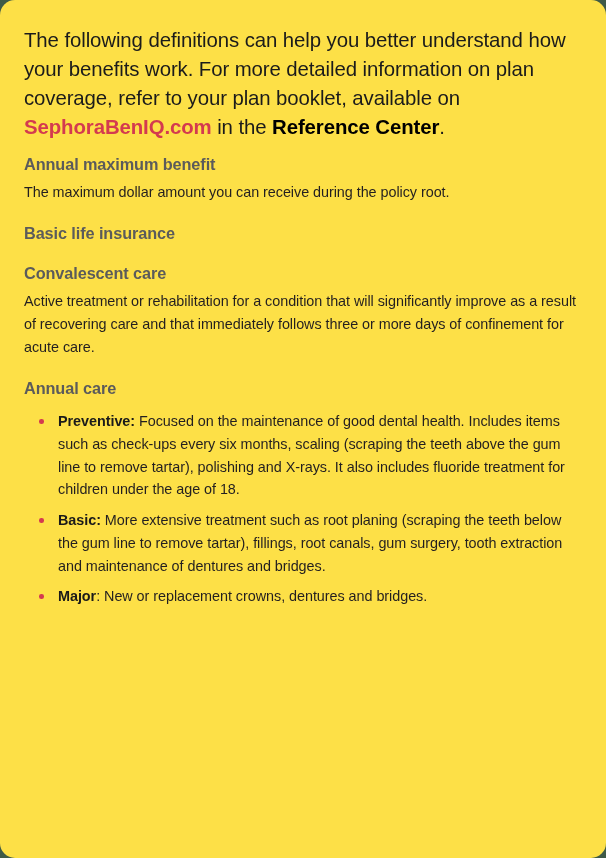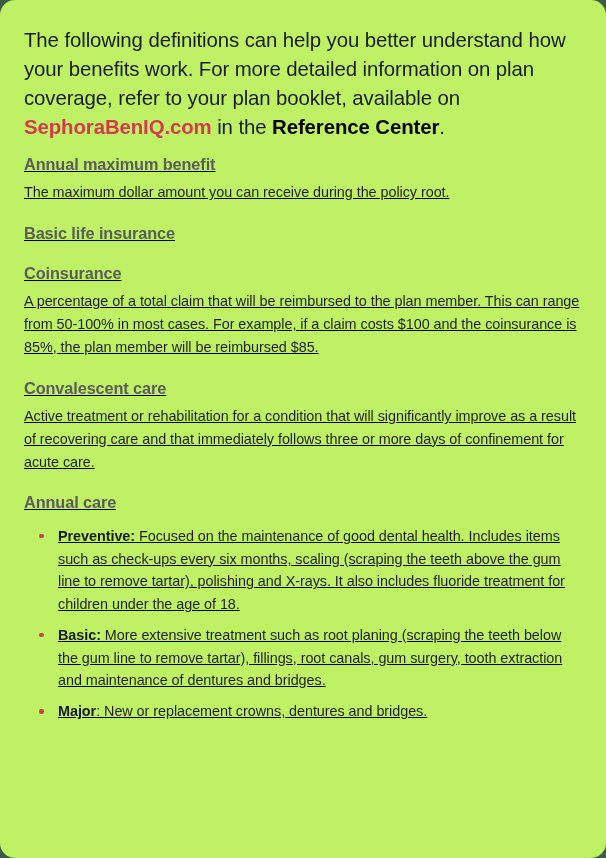--- a/index.html
+++ b/index.html
@@ -12,21 +12,21 @@
   body {
     background: #3f5a47;
     font-family: "Liberation Sans", sans-serif;
   }
   .card {
     position: absolute;
     left: 0;
     top: 0;
     width: 606px;
     height: 858px;
-    background: #bef264;
+    background: #fde047;
     border-radius: 15px;
     box-sizing: border-box;
     padding: 26px 23px 10px 24px;
     overflow: hidden;
   }
   .intro {
     font-size: 20.4px;
     line-height: 1.42;
     color: #1b1b1b;
     letter-spacing: -0.1px;
@@ -44,21 +44,20 @@
   h2.sec-head {
     font-size: 16.3px;
     font-weight: 700;
     color: #5b5b5b;
     letter-spacing: -0.1px;
     margin: 0 0 7px 0;
     line-height: 1.2;
   }
   .section {
     margin-bottom: 20px;
-    text-decoration: underline;
   }
   .section:last-child {
     margin-bottom: 0;
   }
   p.body {
     font-size: 14.4px;
     line-height: 1.58;
     color: #231f20;
     margin: 0;
     letter-spacing: -0.05px;
@@ -106,24 +105,20 @@
 
   <div class="section">
     <h2 class="sec-head">Annual maximum benefit</h2>
     <p class="body">The maximum dollar amount you can receive during the policy root.</p>
   </div>
 
   <div class="section">
     <h2 class="sec-head">Basic life insurance</h2>
   </div>
 
-  <div class="section">
-    <h2 class="sec-head">Coinsurance</h2>
-    <p class="body">A percentage of a total claim that will be reimbursed to the plan member. This can range from 50-100% in most cases. For example, if a claim costs $100 and the coinsurance is 85%, the plan member will be reimbursed $85.</p>
-  </div>
 
   <div class="section">
     <h2 class="sec-head">Convalescent care</h2>
     <p class="body">Active treatment or rehabilitation for a condition that will significantly improve as a result of recovering care and that immediately follows three or more days of confinement for acute care.</p>
   </div>
 
   <div class="section">
     <h2 class="sec-head">Annual care</h2>
     <ul class="bullets">
       <li>

